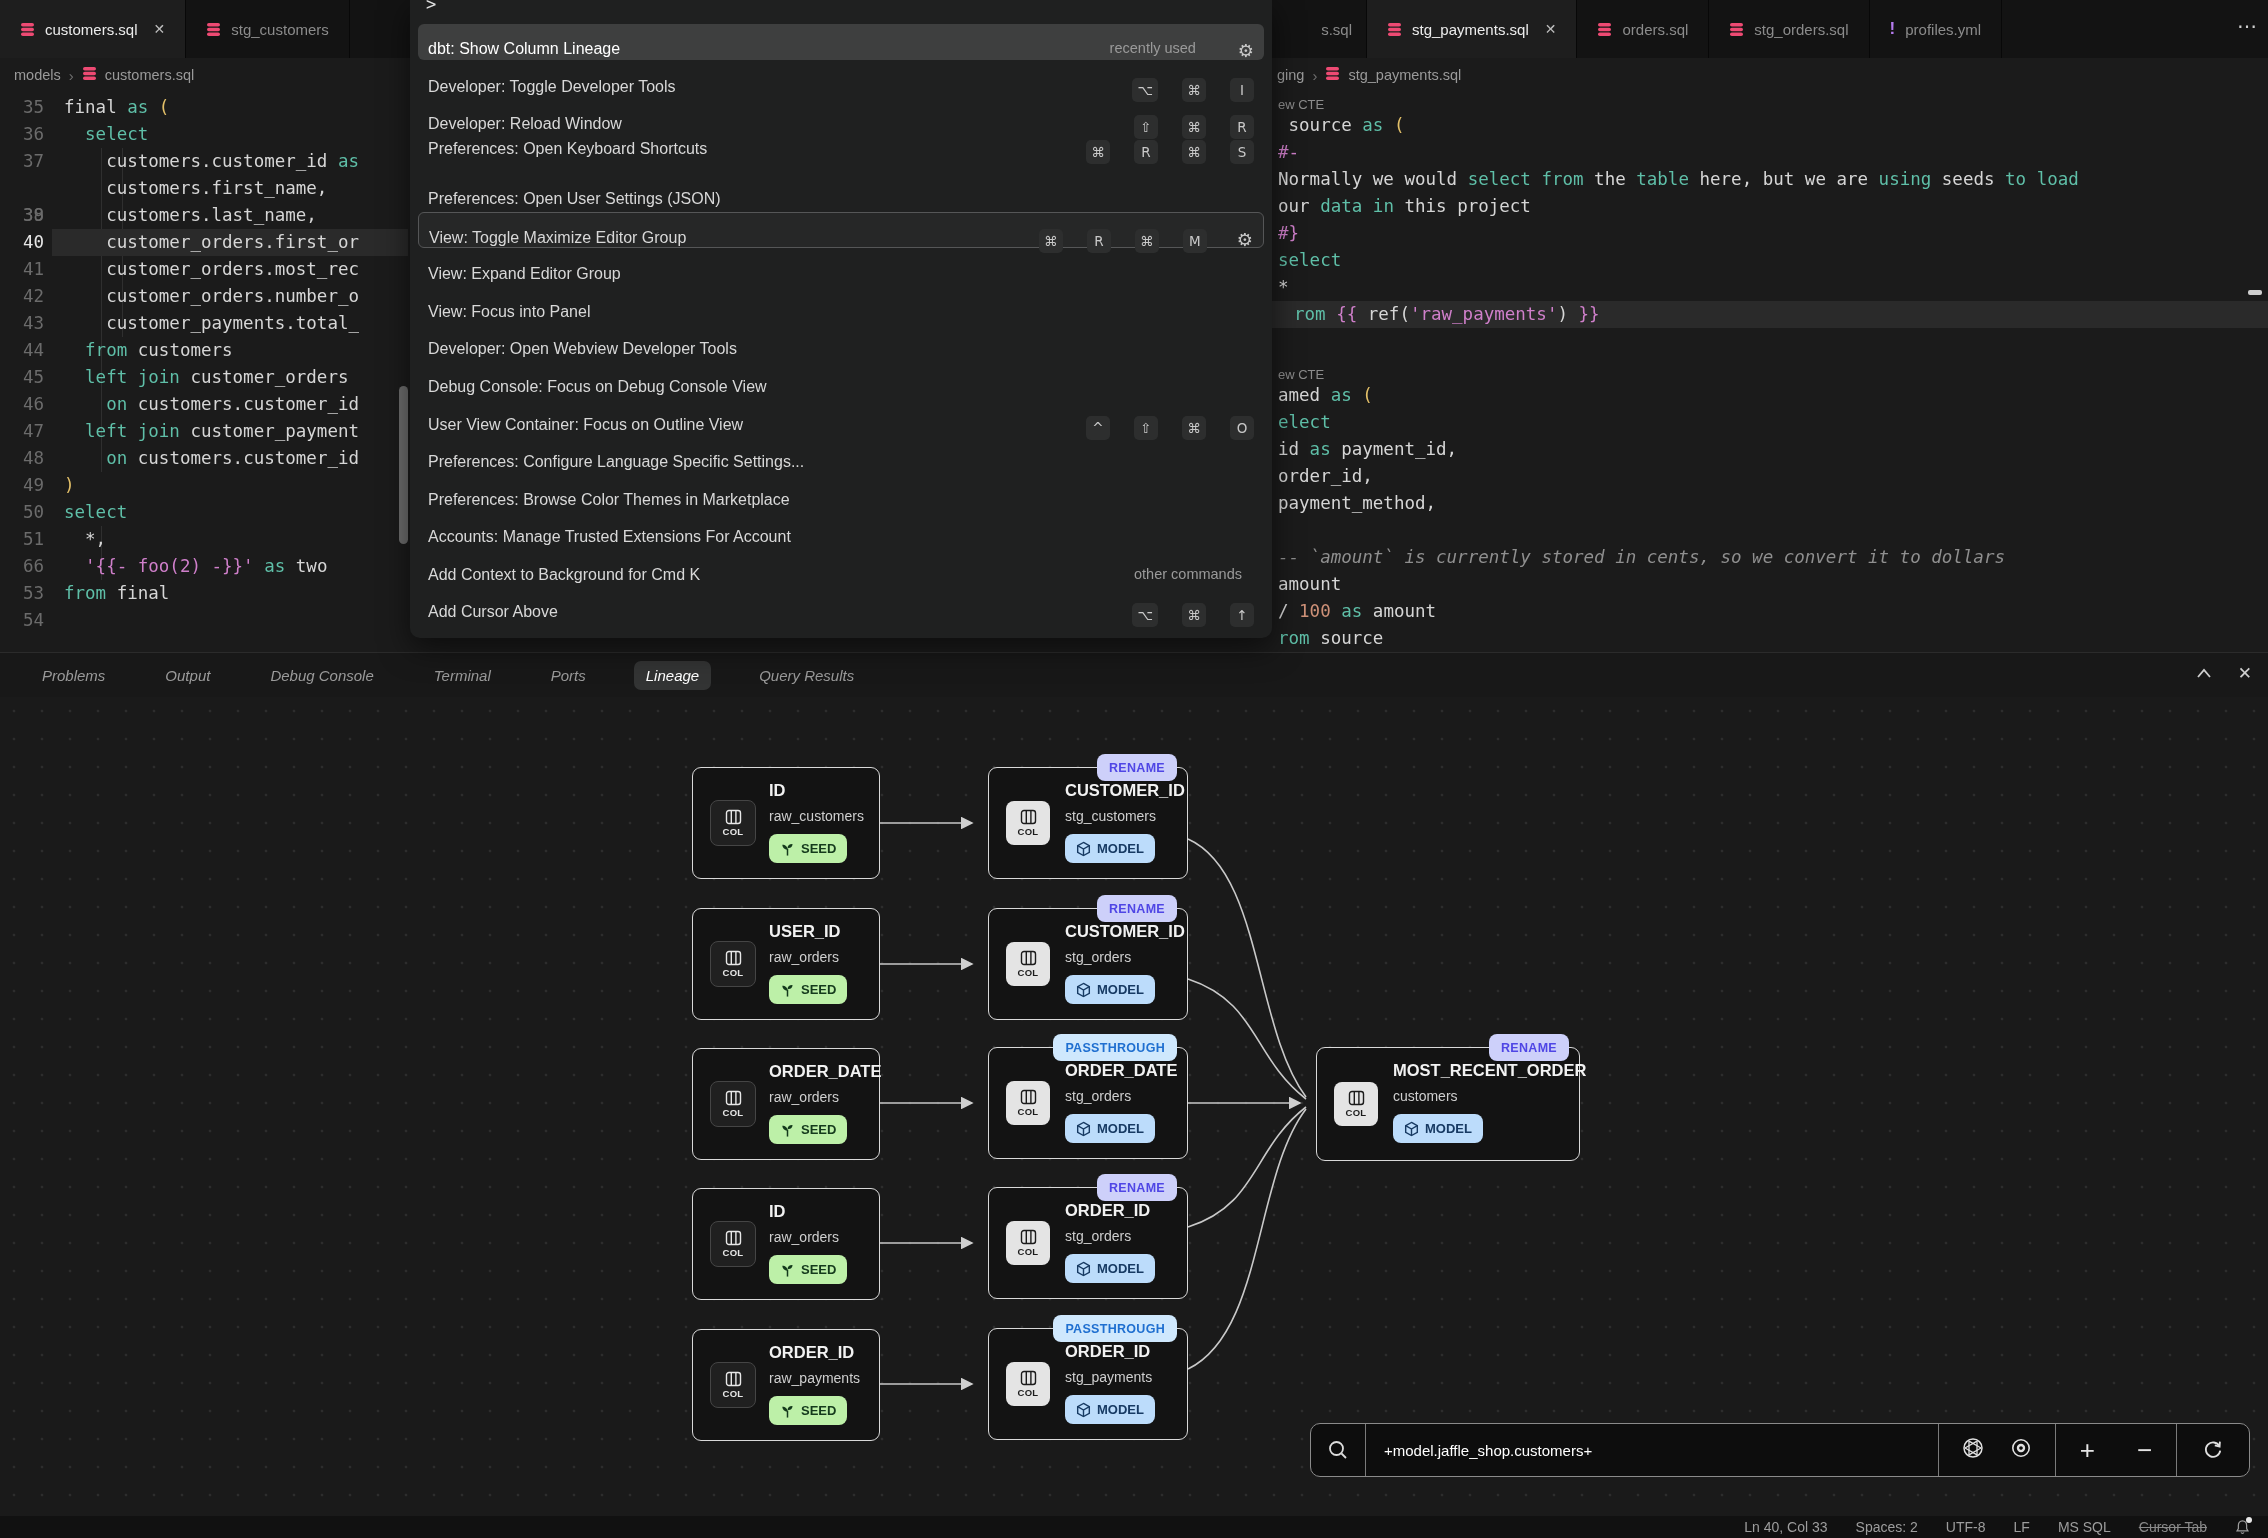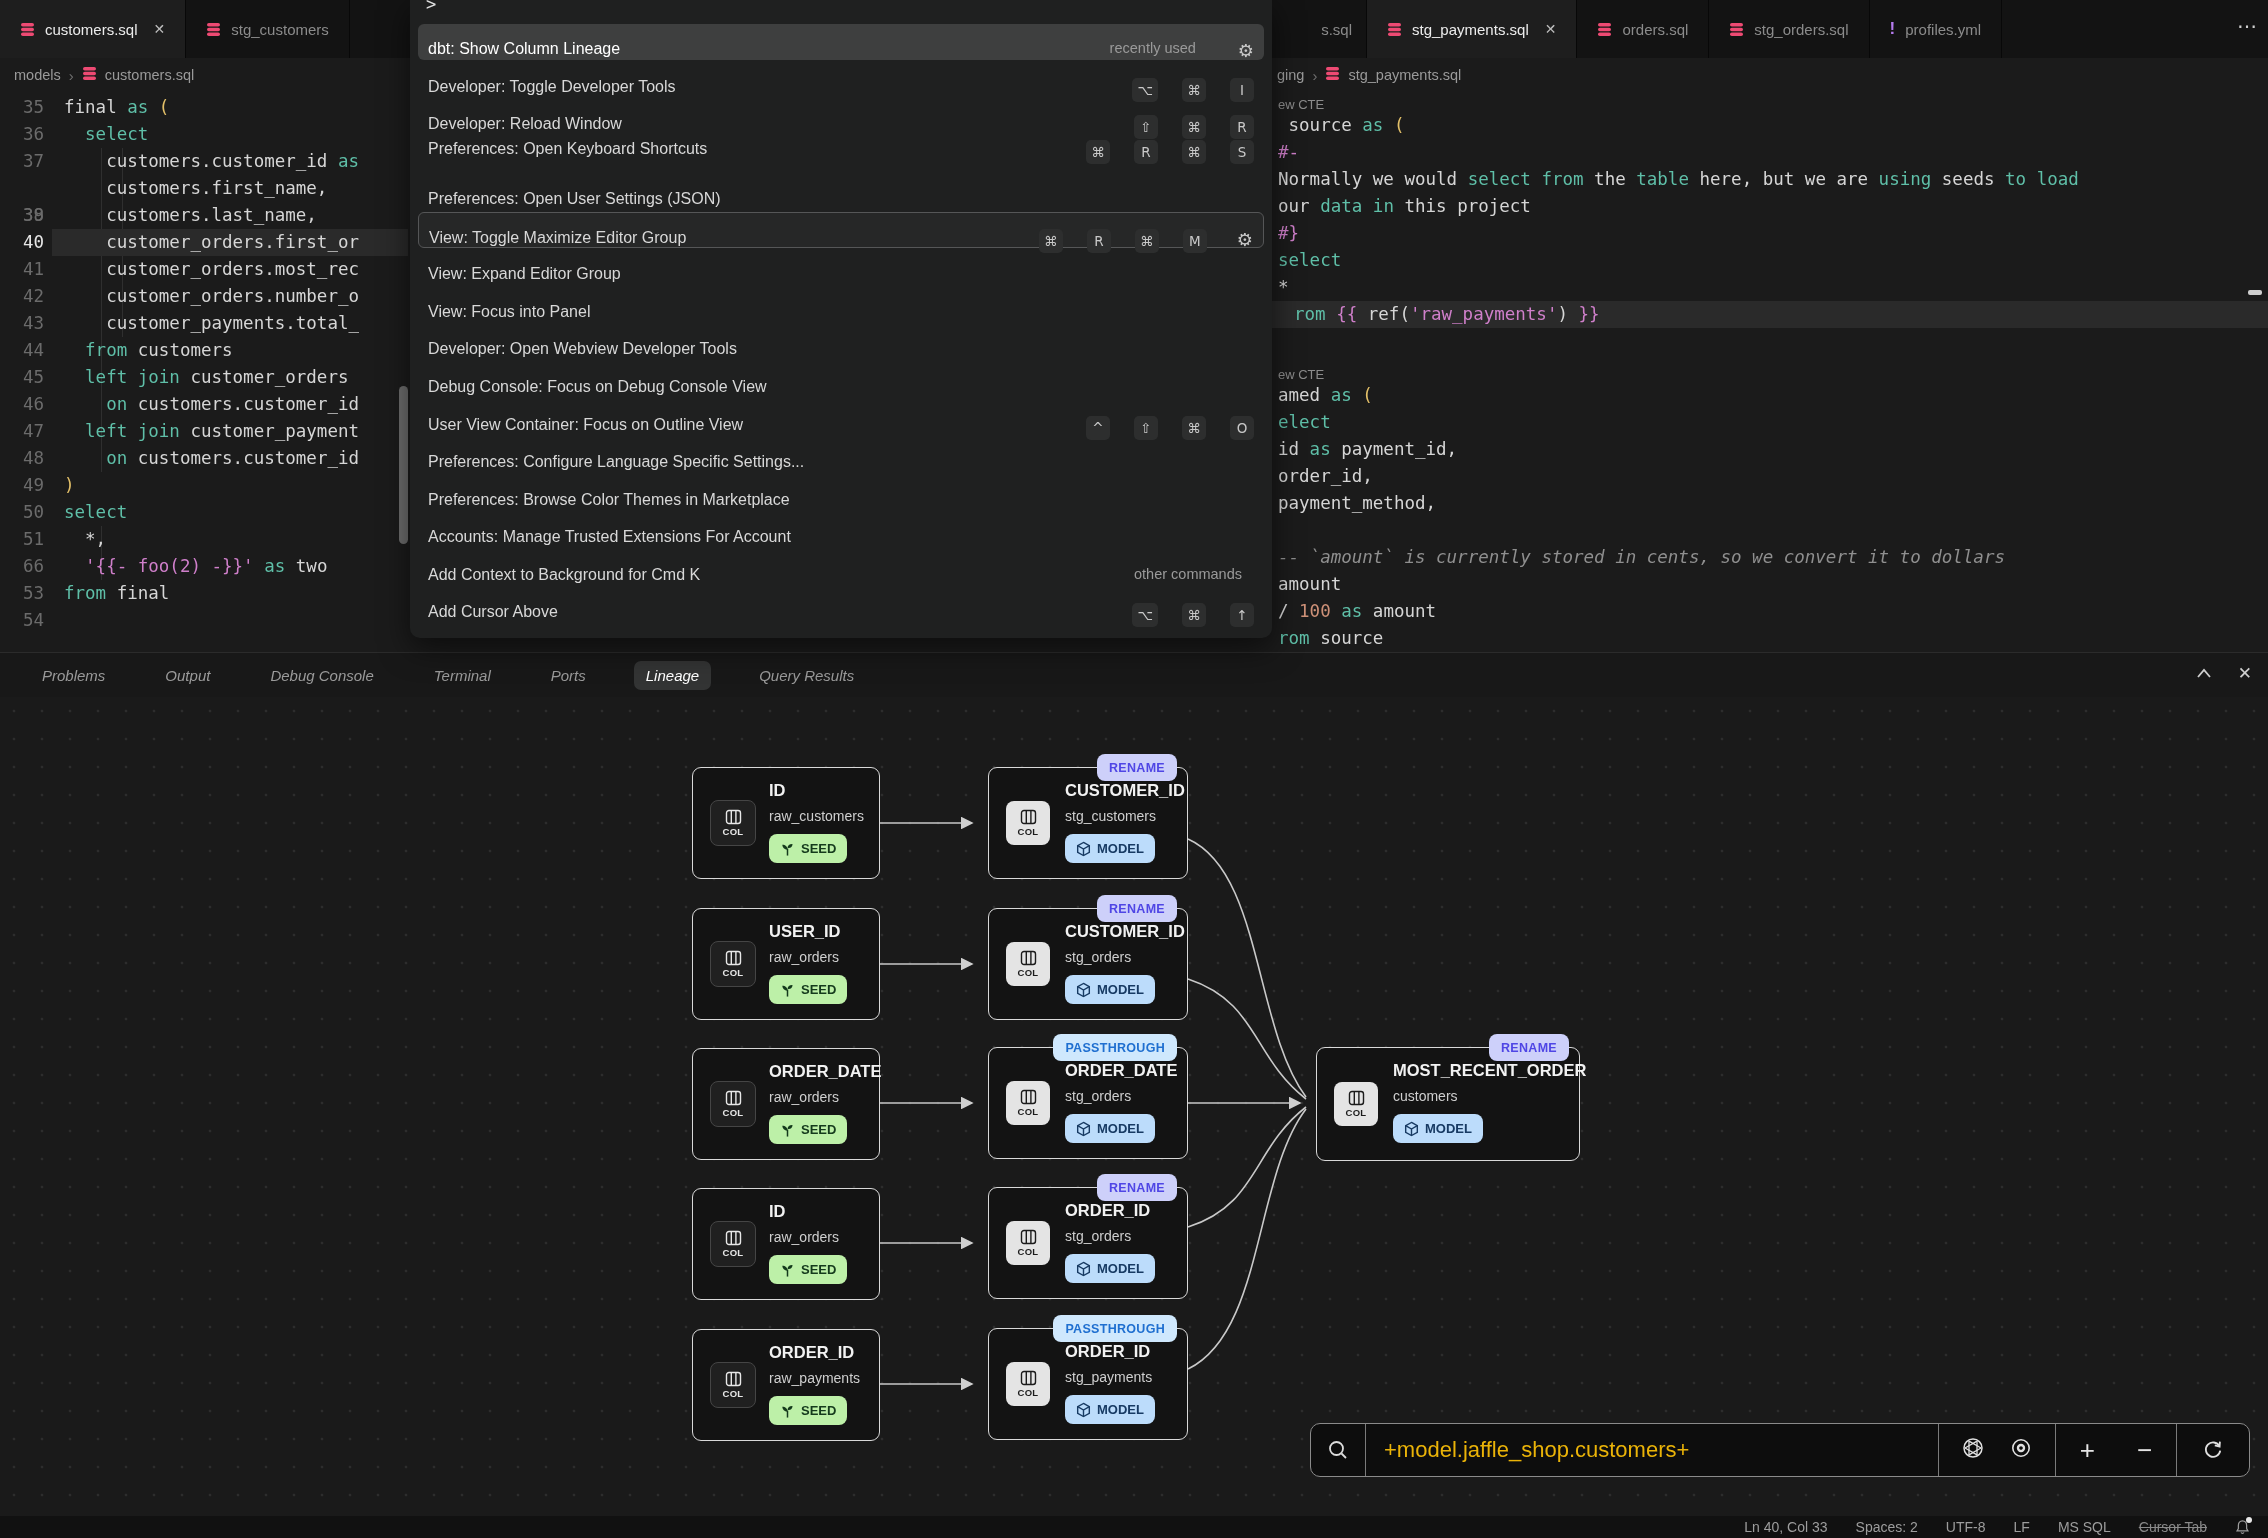--- a/index.html
+++ b/index.html
@@ -82,22 +82,22 @@
   .nbadge{position:absolute;top:-14px;right:10px;height:27px;border-radius:8px;display:inline-flex;
     align-items:center;padding:0 12px;font-size:12.5px;font-weight:bold;letter-spacing:.3px;}
   .nbadge.RENAME{background:var(--renamebg);color:#4f46e5;}
   .nbadge.PASSTHROUGH{background:var(--passbg);color:#1f6fd0;}
   
   .searchbar{position:absolute;left:1310px;top:726px;width:940px;height:54px;background:#0d0d0d;
     border:1.5px solid #8a8a8a;border-radius:10px;display:flex;align-items:stretch;box-sizing:border-box;z-index:5;}
   .sb-cell{display:flex;align-items:center;justify-content:center;border-right:1px solid #7a7a7a;}
   .sb-cell:last-child{border-right:none;}
   .sb-input{flex:1;border-right:1px solid #7a7a7a;display:flex;align-items:center;}
-  .sb-input input{width:100%;background:transparent;border:none;outline:none;color:#eab308;
-    font-size:22px;font-family:"Liberation Sans",sans-serif;padding:0 18px;}
+  .sb-input input{width:100%;background:transparent;border:none;outline:none;color:#ffffff;
+    font-size:15px;font-family:"Liberation Sans",sans-serif;padding:0 18px;}
   .sb-sign{font-size:26px;font-weight:300;color:#e5e5e5;padding:0 4px;}
   
   .statusbar{position:absolute;left:0;top:1516px;width:2268px;height:22px;background:#111111;
     display:flex;align-items:center;justify-content:flex-end;gap:28px;padding-right:18px;box-sizing:border-box;
     font-size:14px;color:#9d9d9d;}
   .sitem.struck{text-decoration:line-through;color:#8a8a8a;}
   .belldot{position:relative;display:inline-flex;}
   .belldot::after{content:"";position:absolute;right:-2px;top:-2px;width:6px;height:6px;border-radius:3px;background:#e8e8e8;}
 </style>
 </head>

